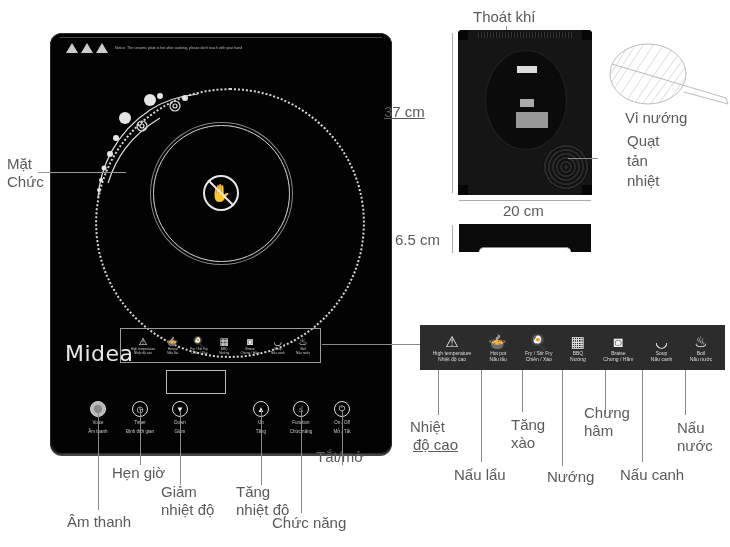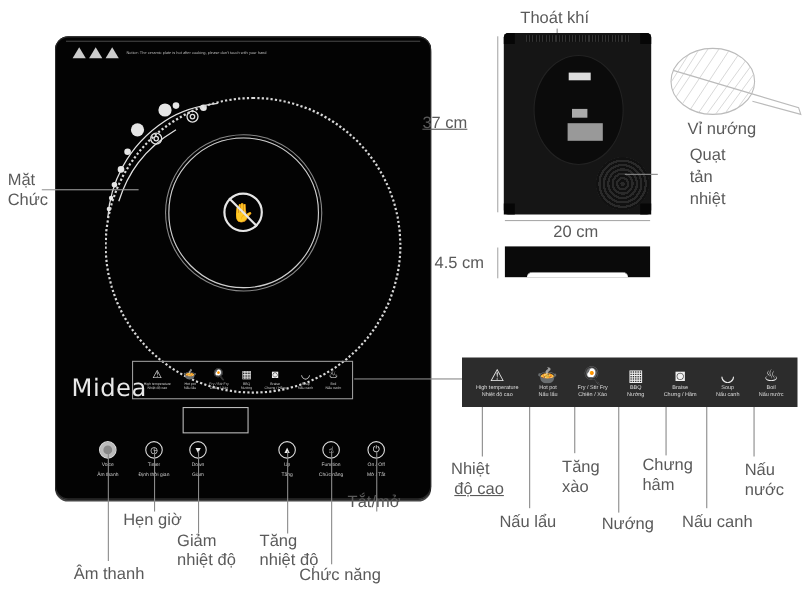--- a/index.html
+++ b/index.html
@@ -228,21 +228,21 @@
 <div class="hline" style="left:459px; top:200px; width:132px; background:#aaa;"></div>
 <div class="label" style="left:503px; top:202px;">20 cm</div>
 
 <div class="hline" style="left:568px; top:158px; width:30px;"></div>
 <div class="label" style="left:603px; top:131px; line-height:20px;margin-left:24px;">
   <div>Quạt</div>
   <div>tản</div>
   <div>nhiệt</div>
 </div>
 
-<div class="label" style="left:395px; top:231px;">4.5 cm</div>
+<div class="label" style="left:395px; top:231px;">6.5 cm</div>
 <div class="vline" style="left:452px; top:225px; height:28px; background:#aaa;"></div>
 <div class="side">
   <div class="cut"></div>
 </div>
 
 <svg class="grill" viewBox="0 0 122 72">
   <defs>
     <clipPath id="gclip">
         <ellipse cx="40" cy="36" rx="38" ry="30"></ellipse>
       </clipPath>
@@ -313,21 +313,21 @@
 <div class="label" style="left:410px; top:418px;">
   <div>Nhiệt</div>
   <div style="padding-left:3px;text-decoration:underline;">độ cao</div>
 </div>
 <div class="label" style="left:454px; top:466px;">Nấu lẩu</div>
 <div class="label" style="left:511px; top:416px;">
   <div>Tăng</div>
   <div>xào</div>
 </div>
 <div class="label" style="left:547px; top:468px;">Nướng</div>
-<div class="label" style="left:584px; top:414px;">
+<div class="label" style="left:584px; top:404px;">
   <div>Chưng</div>
   <div>hâm</div>
 </div>
 <div class="label" style="left:620px; top:466px;">Nấu canh</div>
 <div class="label" style="left:677px; top:419px;">
   <div>Nấu</div>
   <div>nước</div>
 </div>
 
 </body></html>

